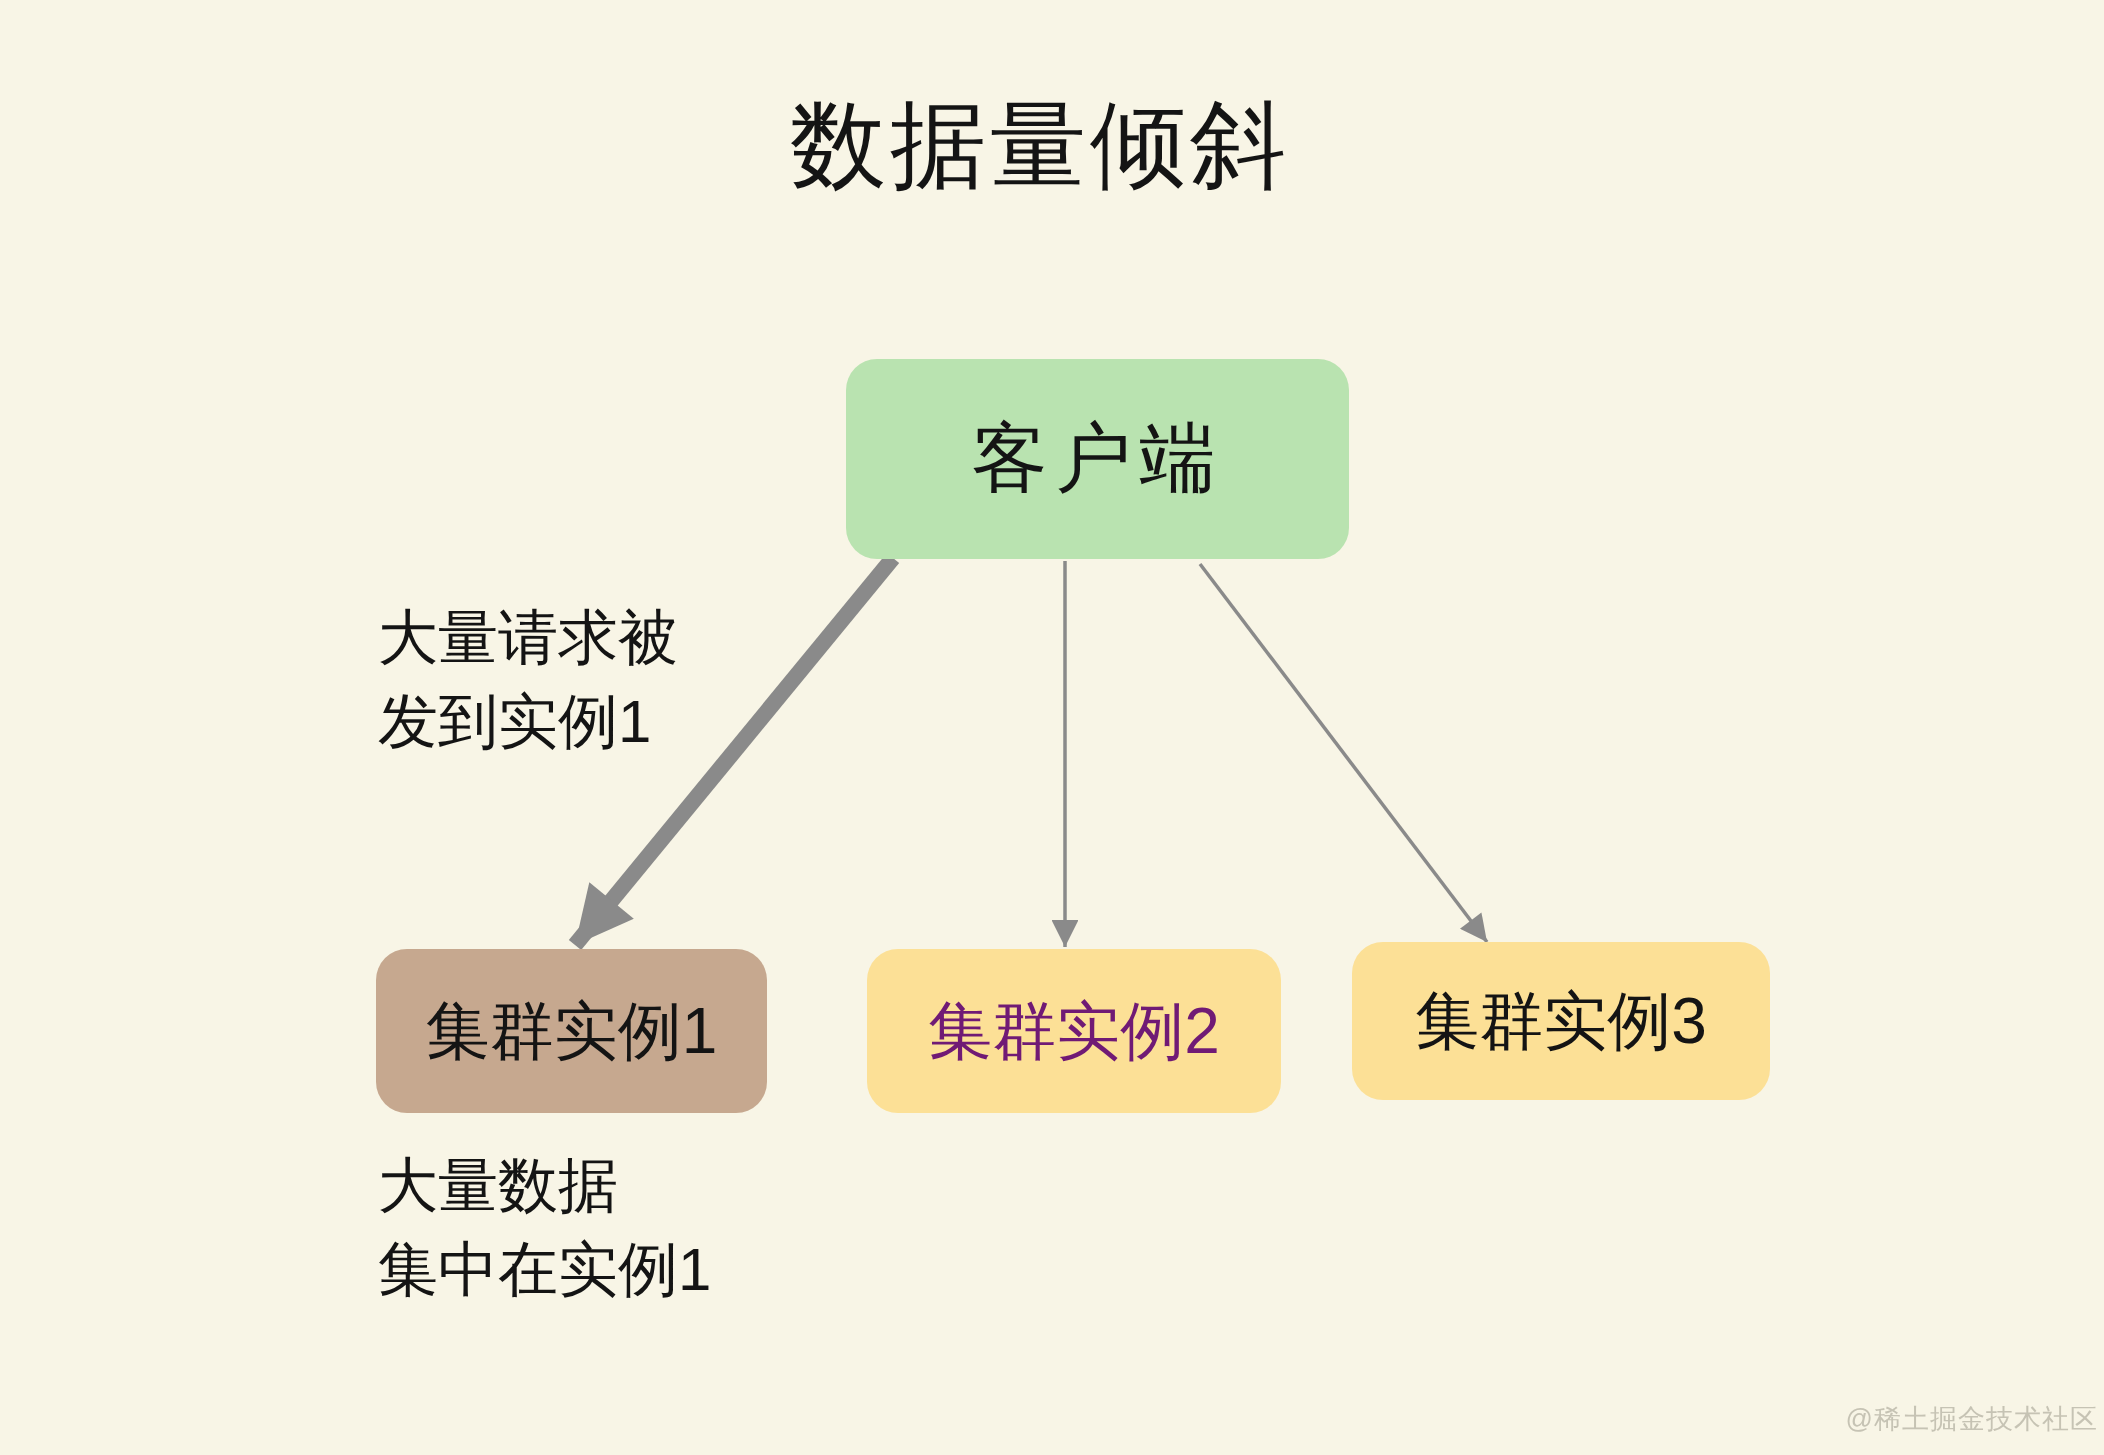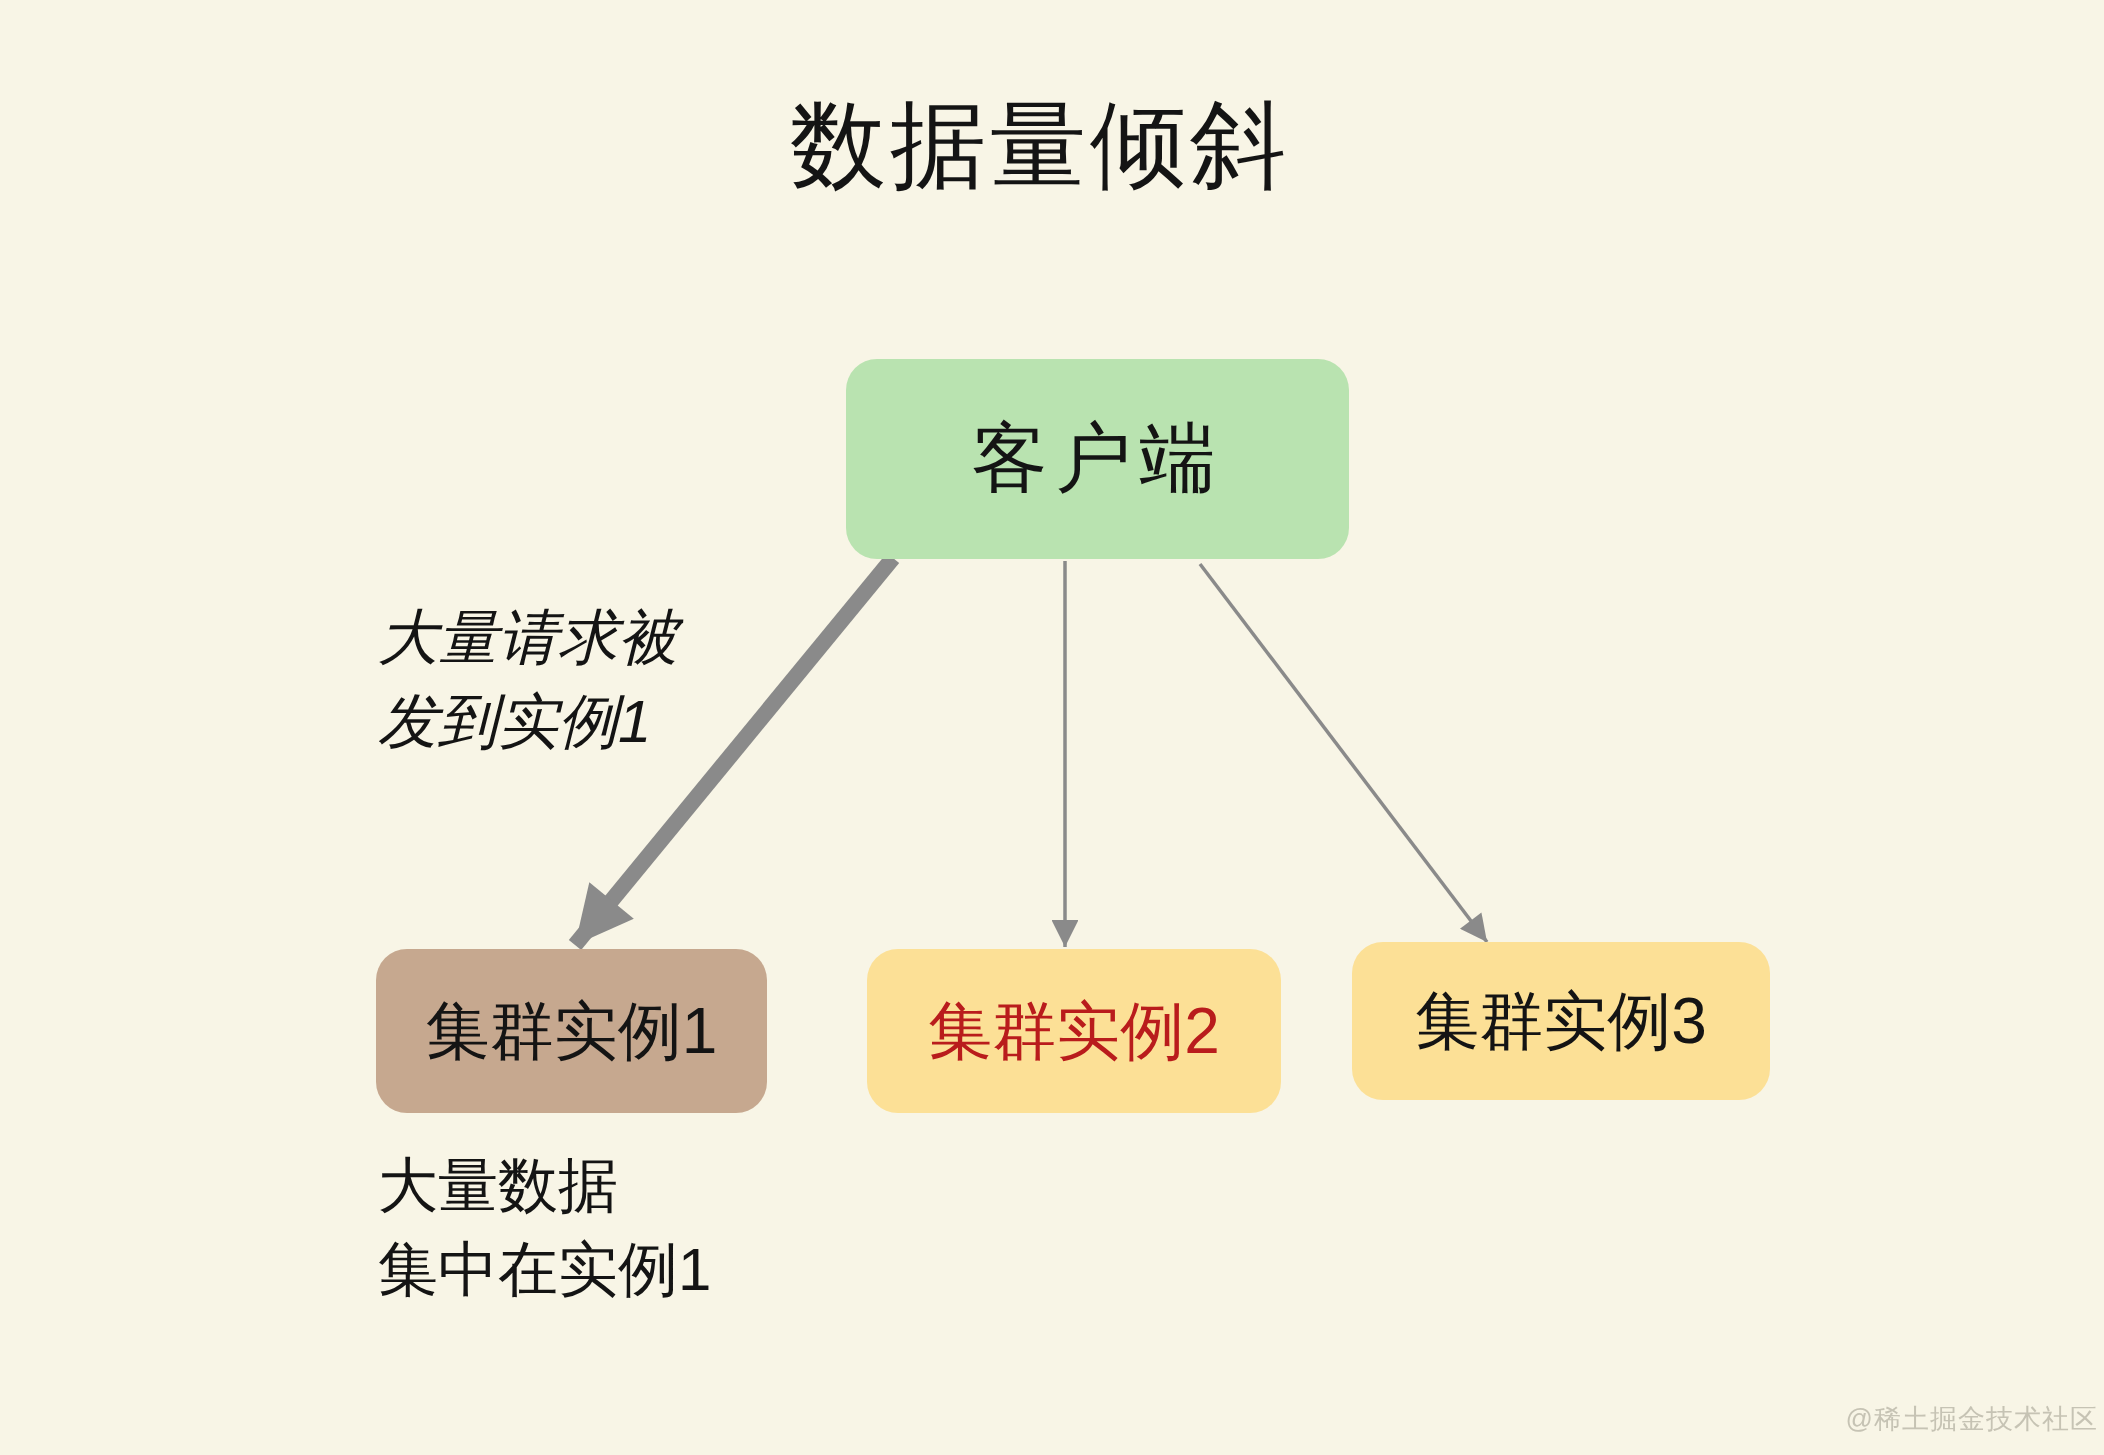--- a/index.html
+++ b/index.html
@@ -74,21 +74,20 @@
   .annotation {
     position: absolute;
     font-size: 60px;
     line-height: 84px;
     font-weight: 500;
     white-space: nowrap;
   }
   .annotation-requests {
     left: 378px;
     top: 596px;
-    font-style: italic;
   }
   .annotation-data {
     left: 378px;
     top: 1144px;
   }
   .watermark {
     position: absolute;
     right: 6px;
     bottom: 18px;
     font-size: 27px;
@@ -123,21 +122,21 @@
   <div class="annotation annotation-requests" style="color: rgb(20, 20, 20);">
     <div>大量请求被</div>
     <div>发到实例1</div>
   </div>
 
   <div class="node node-inst1" style="background-color: rgb(198, 168, 143);">
     <span style="color: rgb(20, 20, 20);">集群实例1</span>
   </div>
 
   <div class="node node-inst2" style="background-color: rgb(252, 224, 150);">
-    <span style="color: #b91c1c;">集群实例2</span>
+    <span style="color: #701a75;">集群实例2</span>
   </div>
 
   <div class="node node-inst3" style="background-color: rgb(252, 224, 150);">
     <span style="color: rgb(20, 20, 20);">集群实例3</span>
   </div>
 
   <div class="annotation annotation-data" style="color: rgb(20, 20, 20);">
     <div>大量数据</div>
     <div>集中在实例1</div>
   </div>

